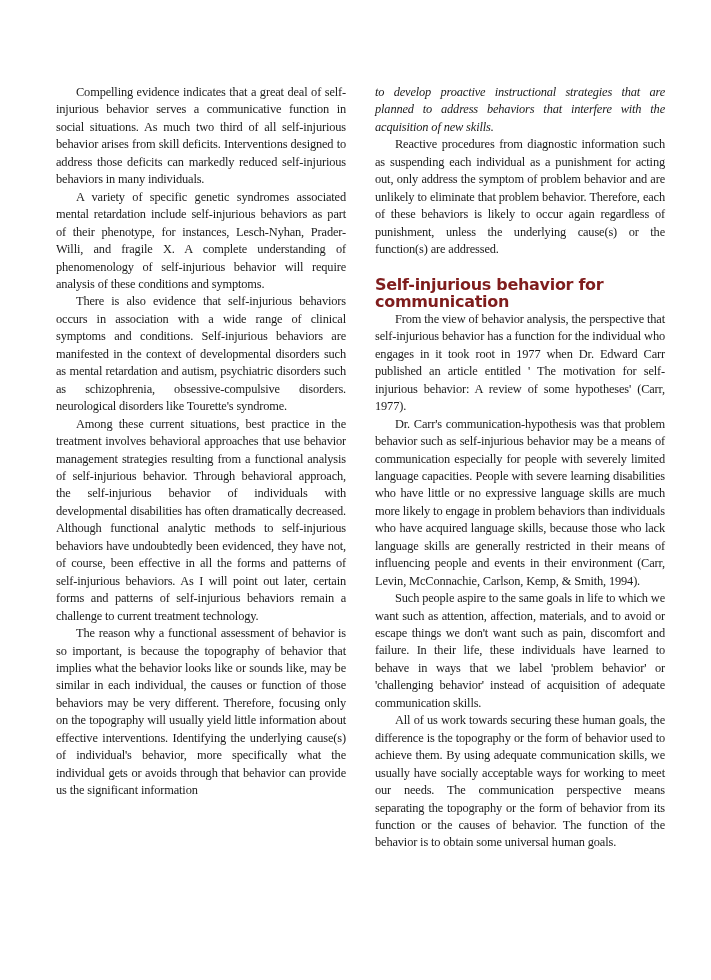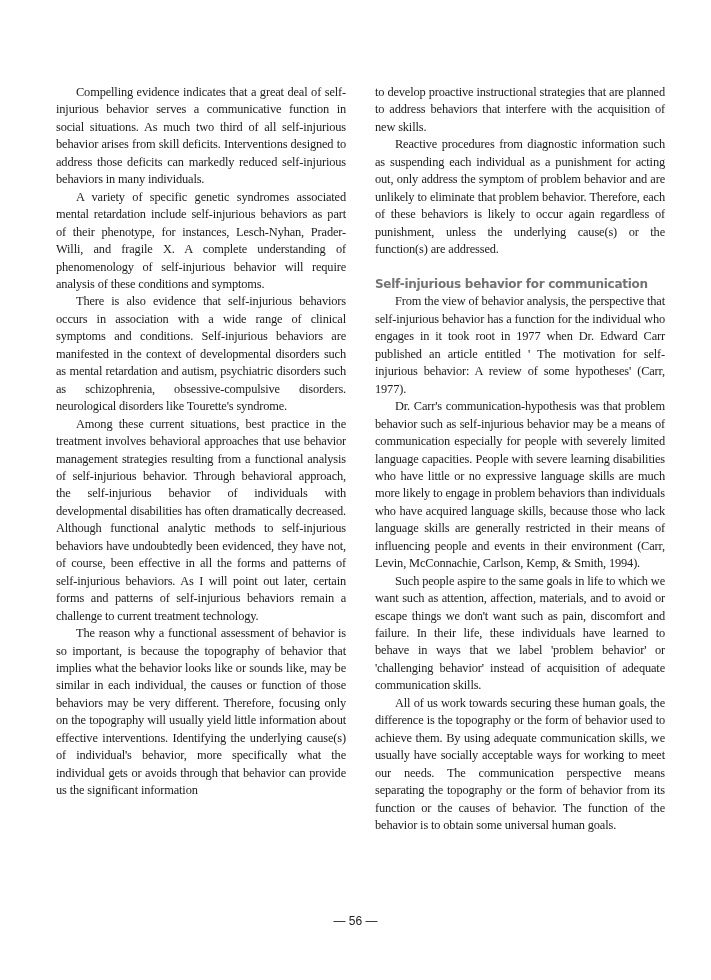--- a/index.html
+++ b/index.html
@@ -7,25 +7,25 @@
   .page { position: absolute; left: 0; top: 0; width: 711px; height: 980px; background: #fff; }
   .col {
     position: absolute; top: 84px; width: 290px;
     font-family: "Liberation Serif", "DejaVu Serif", serif;
     font-size: 12.4px; line-height: 17.45px; color: #1a1a1a;
     text-align: justify; letter-spacing: -0.15px;
   }
   .col.left { left: 56px; }
   .col.right { left: 375px; }
   .para { margin: 0; text-indent: 20px; }
-  .para.noindent { text-indent: 0; }
+  .para.noindent { text-indent: 0; font-style: italic; }
   .heading {
     font-family: "DejaVu Sans", "Liberation Sans", sans-serif;
-    font-weight: bold; font-size: 12px; line-height: 17.45px;
-    color: #737373; margin: 17.45px 0 0 0; letter-spacing: -0.3px;
+    font-weight: bold; font-size: 16px; line-height: 17.45px;
+    color: #7f1d1d; margin: 17.45px 0 0 0; letter-spacing: -0.3px;
     text-align: left;
   }
   .footer {
     position: absolute; top: 914px; left: 0; width: 711px; text-align: center;
     font-family: "Liberation Sans", "DejaVu Sans", sans-serif; font-size: 12px; color: #222;
   }
 </style>
 </head>
 <body>
 
@@ -42,14 +42,13 @@
   <div class="col right">
     <p class="para noindent">to develop proactive instructional strategies that are planned to address behaviors that interfere with the acquisition of new skills.</p>
     <p class="para">Reactive procedures from diagnostic information such as suspending each individual as a punishment for acting out, only address the symptom of problem behavior and are unlikely to eliminate that problem behavior. Therefore, each of these behaviors is likely to occur again regardless of punishment, unless the underlying cause(s) or the function(s) are addressed.</p>
     <h2 class="heading">Self-injurious behavior for communication</h2>
     <p class="para">From the view of behavior analysis, the perspective that self-injurious behavior has a function for the individual who engages in it took root in 1977 when Dr. Edward Carr published an article entitled ' The motivation for self-injurious behavior: A review of some hypotheses' (Carr, 1977).</p>
     <p class="para">Dr. Carr's communication-hypothesis was that problem behavior such as self-injurious behavior may be a means of communication especially for people with severely limited language capacities. People with severe learning disabilities who have little or no expressive language skills are much more likely to engage in problem behaviors than individuals who have acquired language skills, because those who lack language skills are generally restricted in their means of influencing people and events in their environment (Carr, Levin, McConnachie, Carlson, Kemp, &amp; Smith, 1994).</p>
     <p class="para">Such people aspire to the same goals in life to which we want such as attention, affection, materials, and to avoid or escape things we don't want such as pain, discomfort and failure. In their life, these individuals have learned to behave in ways that we label 'problem behavior' or 'challenging behavior' instead of acquisition of adequate communication skills.</p>
     <p class="para">All of us work towards securing these human goals, the difference is the topography or the form of behavior used to achieve them. By using adequate communication skills, we usually have socially acceptable ways for working to meet our needs. The communication perspective means separating the topography or the form of behavior from its function or the causes of behavior. The function of the behavior is to obtain some universal human goals.</p>
   </div>
 
-  <div class="footer">— 56 —</div>
 </div>
 
 </body></html>

